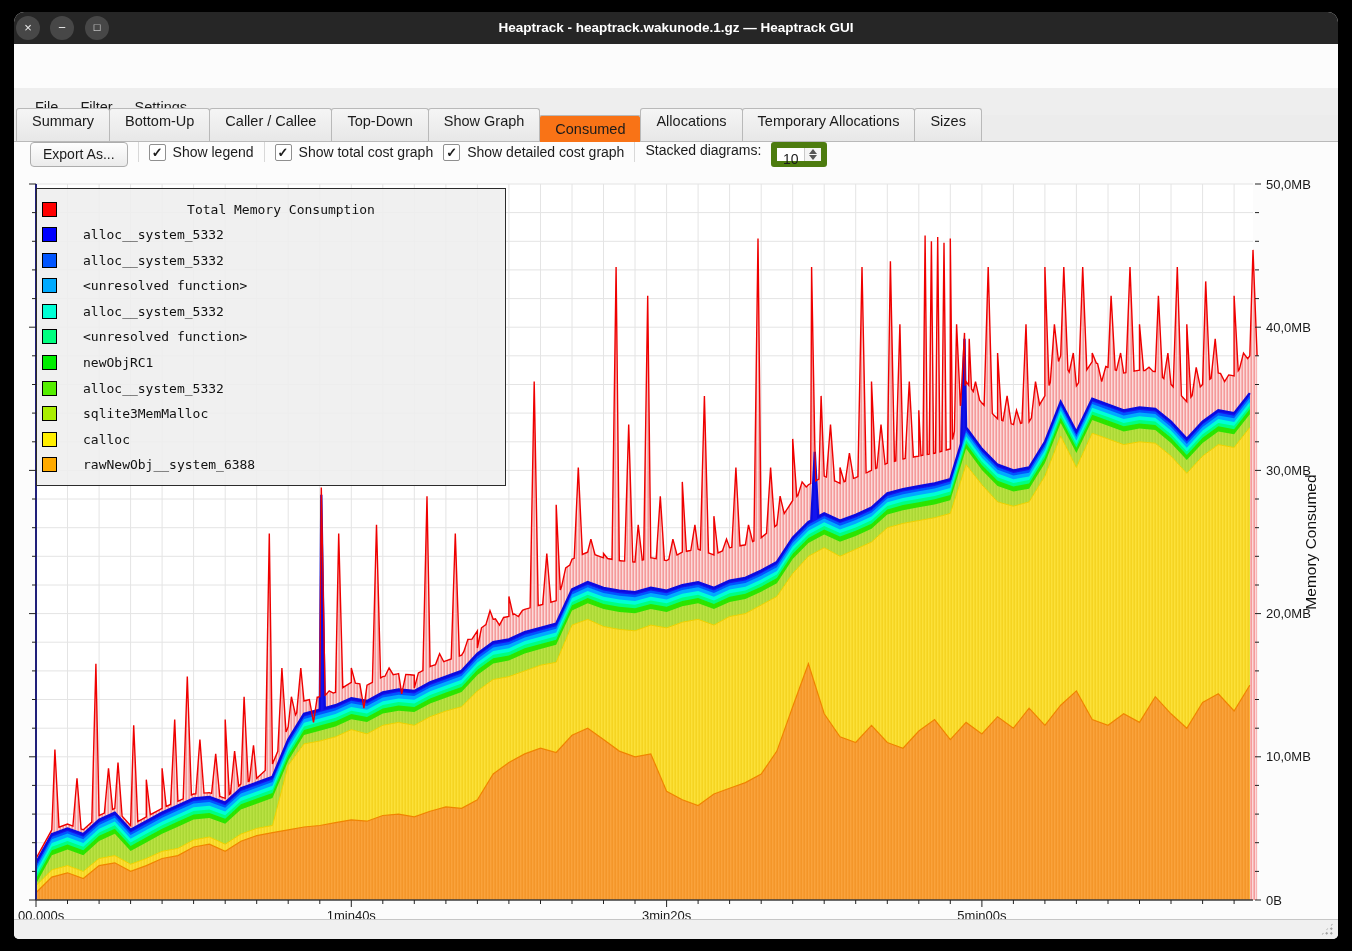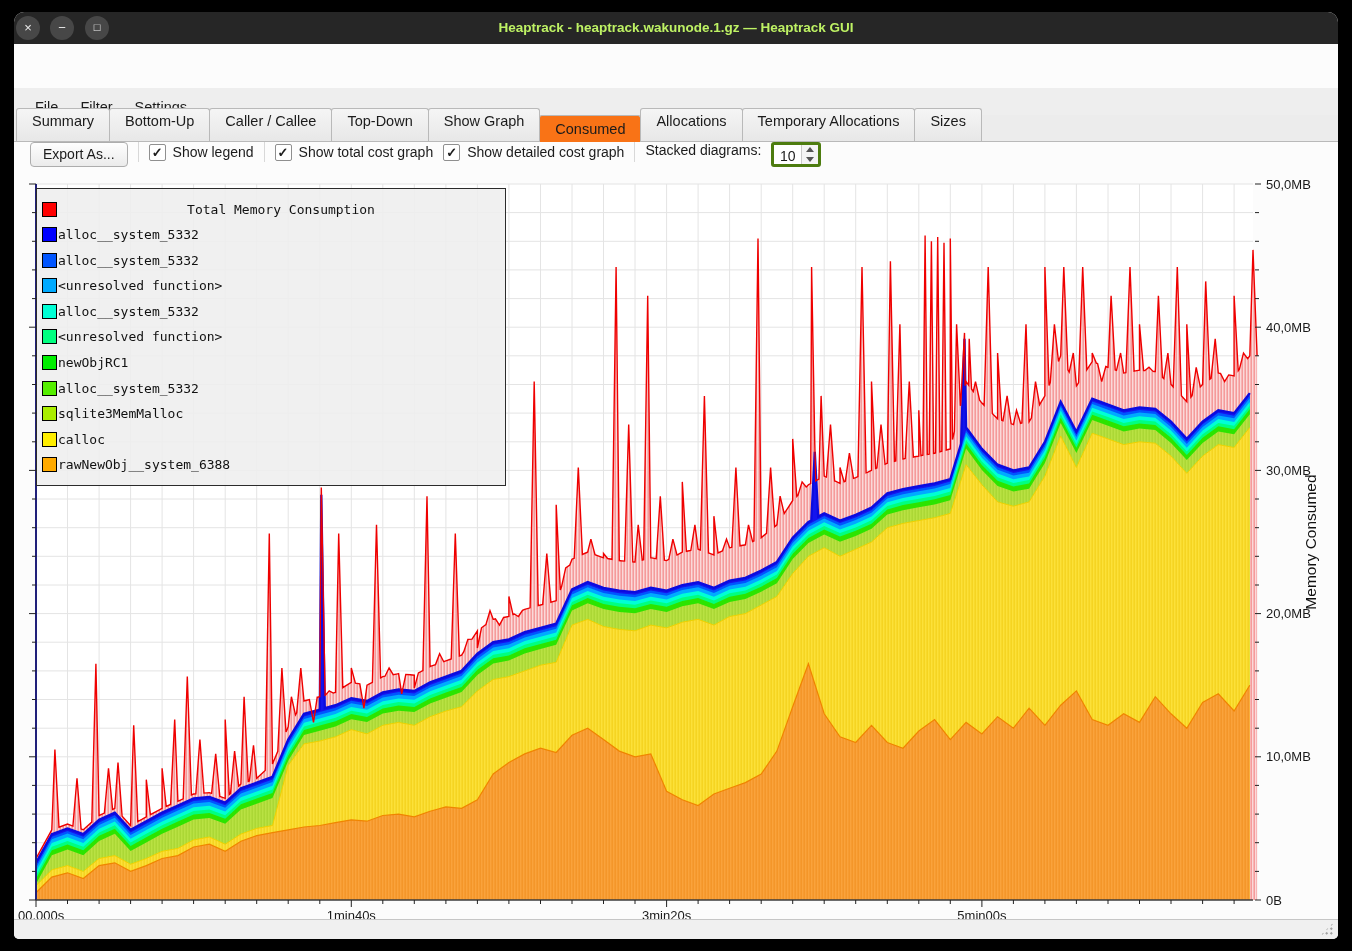--- a/index.html
+++ b/index.html
@@ -10,21 +10,21 @@
     background:#fcfcfc; border-radius:10px 10px 5px 5px; overflow:hidden;
     display:flex; flex-direction:column; }
 
   
   .titlebar { height:32px; background:#262626; position:relative; flex:none; }
   .winbtn { position:absolute; top:4px; width:24px; height:24px; border-radius:50%;
     background:#474747; color:#ececec; font-size:13px; line-height:23px; text-align:center; }
   .winbtn.close { left:2px; }
   .winbtn.min   { left:36px; }
   .winbtn.max   { left:71px; font-size:11px; }
-  .title { color:#bef264; font-weight:bold; font-size:13.5px; text-align:center; line-height:32px; }
+  .title { color:#ffffff; font-weight:bold; font-size:13.5px; text-align:center; line-height:32px; }
 
   
   .menubar { height:27px; background:#eeeeee; display:flex; align-items:flex-end;
     padding-left:10px; font-size:14.5px; color:#1b1b1b; flex:none;margin-top:44px; }
   .menu-item { padding:0 11px; }
   .menu-item u { text-decoration:underline; text-underline-offset:2px; }
 
   
   .tabbar { height:27px; background:#ececec; display:flex; align-items:flex-end;
     padding-left:2px; position:relative; flex:none; }
@@ -36,38 +36,38 @@
 
   
   .toolbar { height:34px; background:#fcfcfc; display:flex; align-items:flex-start;
     padding:0 16px 0 16px; gap:10px; flex:none; font-size:14px; color:#1b1b1b; }
   .btn { padding:3px 12px 4px; border:1px solid #adadad; border-radius:4px;
     background:linear-gradient(#fefefe,#ebebeb); font-size:14px; color:#1b1b1b; }
   .vsep { width:1px; height:20px; background:#d8d8d8; flex:none; }
   .cbwrap { display:flex; align-items:center; gap:7px; }
   .cb { width:17px; height:17px; border:1px solid #8f8f8f; border-radius:2px; background:#fff;
     font-size:13px; line-height:15px; text-align:center; font-weight:bold; color:#1c1c1c; flex:none; }
-  .spinbox { display:flex; border:3px solid #4d7c0f; border-radius:3px; background:#fff; height:25px; }
+  .spinbox { display:flex; border:6px solid #4d7c0f; border-radius:3px; background:#fff; height:25px; }
   .spin-value { width:27px; text-align:center; line-height:23px; font-size:14px; }
   .spin-btns { width:17px; border-left:1px solid #c9c9c9; display:flex; flex-direction:column; background:#f4f4f4; }
   .spin-up,.spin-down { flex:1; display:flex; align-items:center; justify-content:center; }
   .spin-up::after { content:""; border-left:4px solid transparent; border-right:4px solid transparent; border-bottom:5px solid #555; }
   .spin-down::after { content:""; border-left:4px solid transparent; border-right:4px solid transparent; border-top:5px solid #555; }
 
   
   .chart-wrap { position:relative; flex:1; background:#fcfcfc; }
   .chart-wrap svg { position:absolute; left:0; top:0; }
 
   .legend { position:absolute; left:22px; top:12px; width:470px; height:298px;
     background:rgba(238,238,238,0.88); border:1px solid #2b2b2b;
     font-family:"DejaVu Sans Mono", monospace; font-size:13px; color:#111;
     display:flex; flex-direction:column; justify-content:space-evenly; padding:2px 0; }
   .legend-row { display:flex; align-items:center; padding-left:5px; }
   .legend-swatch { width:15px; height:15px; border:1px solid #000; flex:none; }
-  .legend-label { margin-left:1px; white-space:pre; }
+  .legend-label { margin-left:26px; white-space:pre; }
   .legend-row.title-row .legend-label { flex:1; text-align:center; margin-left:0; }
 
   
   .statusbar { height:20px; background:#f0f0f0; border-top:1px solid #c6c6c6; position:relative; flex:none; }
   .grip { position:absolute; right:4px; bottom:3px; width:14px; height:14px;
     background-image: radial-gradient(#9a9a9a 1.1px, transparent 1.2px);
     background-size:4.5px 4.5px; clip-path: polygon(100% 0, 100% 100%, 0 100%); }
 </style>
 </head>
 <body>

